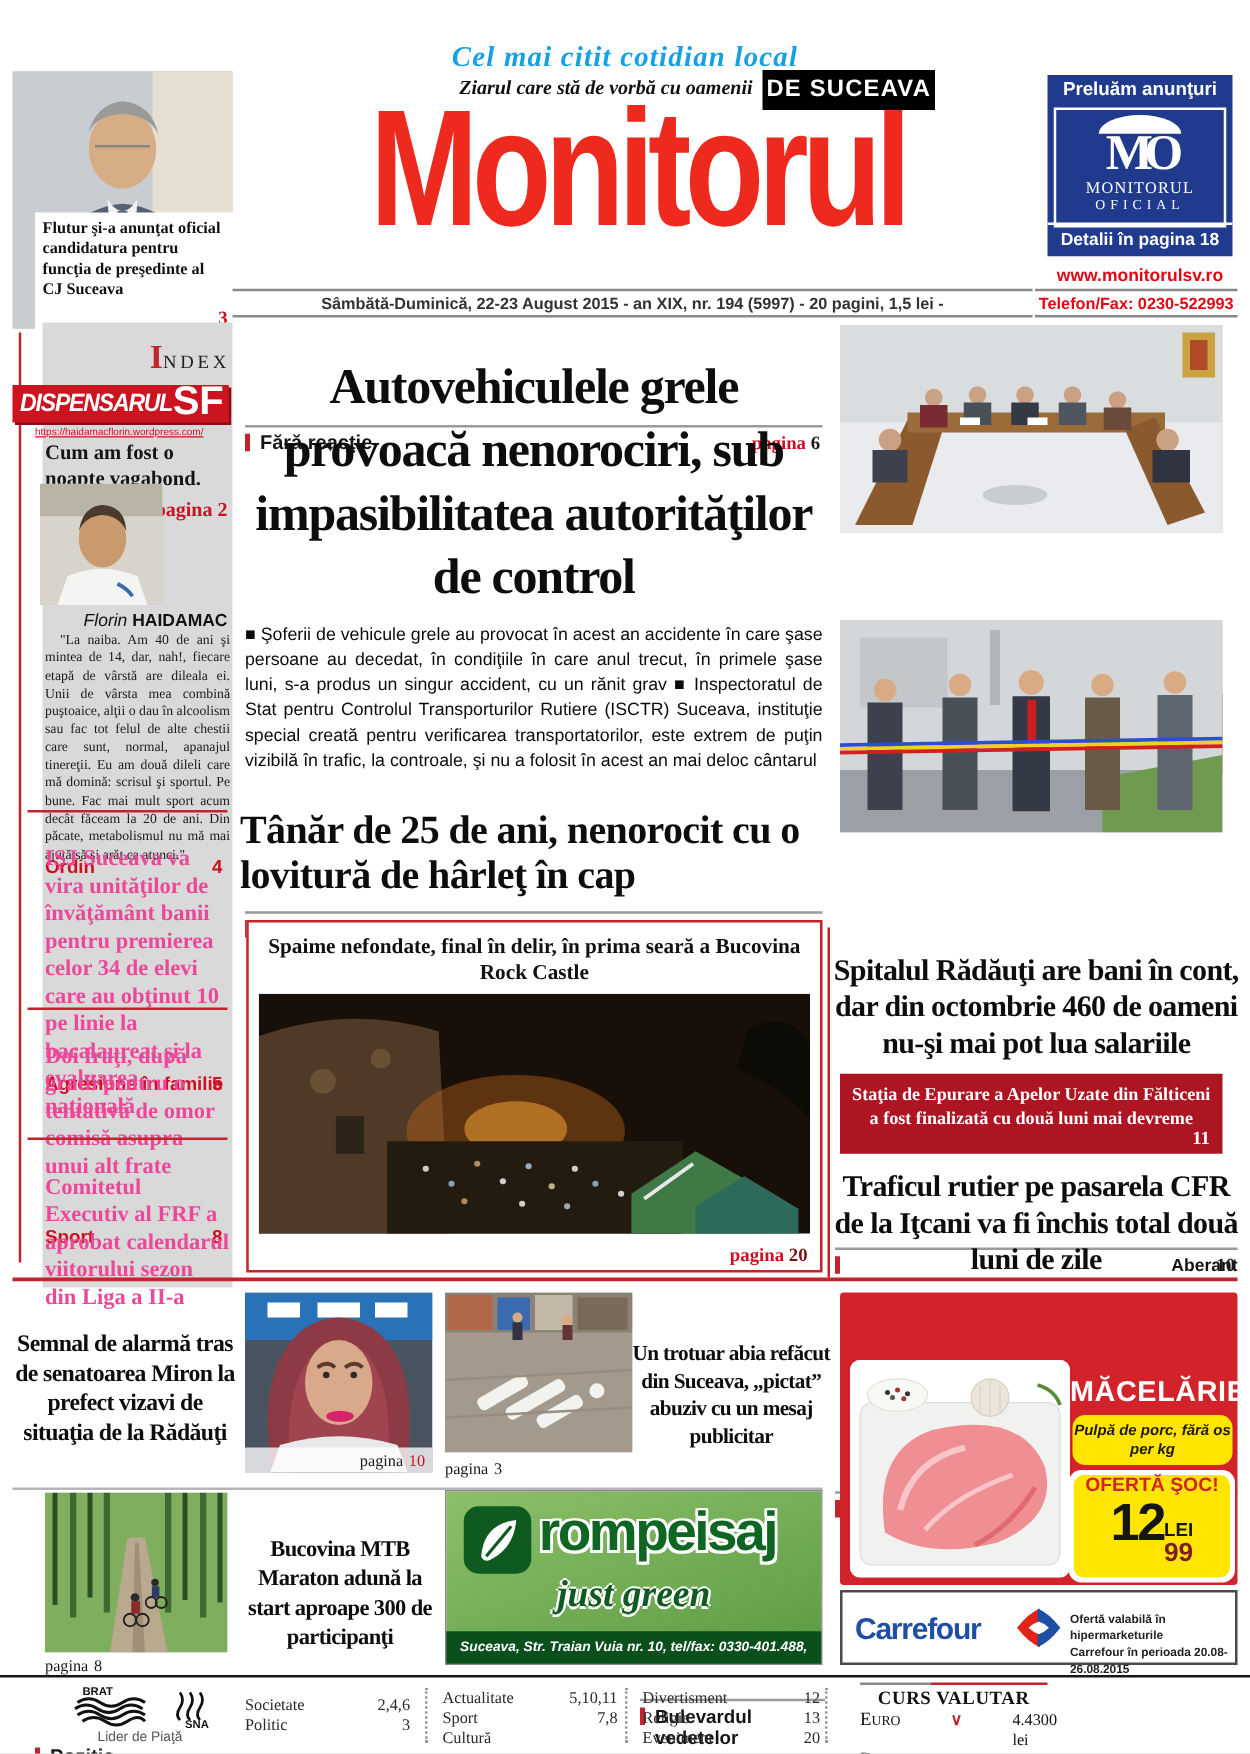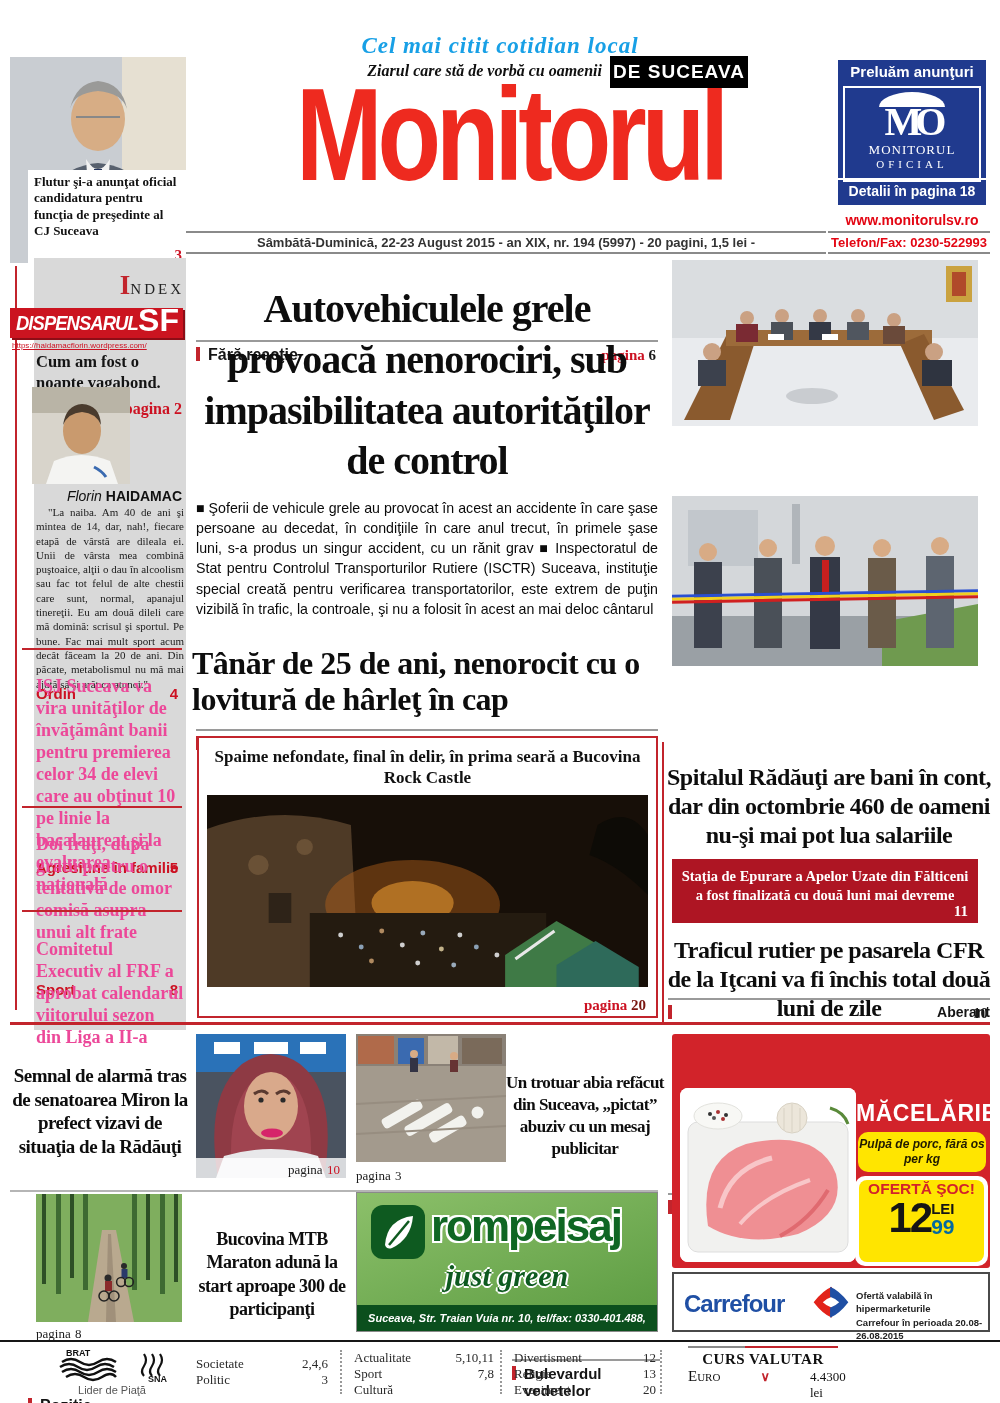--- a/index.html
+++ b/index.html
@@ -140,21 +140,21 @@
   <div class="abs" style="left:15px;top:266px;height:744px;border-left:2px solid #c2242c;"></div>
 
   <div class="abs rt" style="left:92px;top:270px;width:92px;">
     <span class="serif b" style="font-size:27px;color:#c2242c;">I</span><span class="serif" style="font-size:15px;letter-spacing:3px;color:#222;">NDEX</span>
   </div>
 
   <div class="abs banner" style="left:10px;top:308px;width:173px;height:30px;">
     <span class="t1">DISPENSARUL</span>
     <span class="t2">SF</span>
   </div>
-  <a class="abs" href="#" style="left:12px;top:341px;width:172px;font-size:8px;color:#cc1122;text-decoration:underline;">https://haidamacflorin.wordpress.com/</a>
+  <a class="abs" href="#" style="left:28px;top:341px;width:172px;font-size:8px;color:#cc1122;text-decoration:underline;">https://haidamacflorin.wordpress.com/</a>
   <div class="abs serif b" style="left:36px;top:352px;width:148px;font-size:16.5px;line-height:1.25;color:#141414;">Cum am fost o noapte vagabond. Sau erou</div>
   <div class="abs rt serif b red" style="left:96px;top:400px;width:86px;font-size:16px;">pagina 2</div>
 
   <div class="abs ph" style="left:32px;top:387px;width:98px;height:97px;">
     <svg viewBox="0 0 98 97" preserveAspectRatio="none">
       <rect width="98" height="97" fill="#d8d4cb"></rect>
       <rect width="98" height="26" fill="#b9b4a6"></rect>
       <path d="M14 97 L22 74 Q49 62 78 74 L86 97 Z" fill="#f4f4f2"></path>
       <ellipse cx="50" cy="44" rx="19" ry="23" fill="#c99a6e"></ellipse>
       <path d="M31 38 Q34 18 50 17 Q68 18 69 38 Q64 26 50 25 Q36 26 31 38 Z" fill="#4a3b2d"></path>
@@ -398,21 +398,21 @@
     </div>
     <div class="abs ctr white b" style="left:184px;top:66px;width:132px;font-size:23px;letter-spacing:.5px;">MĂCELĂRIE</div>
     <div class="abs ctr" style="left:186px;top:98px;width:128px;height:40px;background:#ffe500;border-radius:10px;padding-top:5px;">
       <div class="i b" style="font-size:12px;color:#201a00;line-height:1.25;">Pulpă de porc, fără os</div>
       <div class="i b" style="font-size:12px;color:#201a00;line-height:1.25;">per kg</div>
     </div>
     <div class="abs" style="left:183px;top:142px;width:133px;height:90px;background:#fff;border-radius:10px;padding:4px;">
       <div style="background:#ffe500;border-radius:8px;height:100%;text-align:center;padding-top:0;box-sizing:border-box;">
         <div class="b" style="color:#d2232a;font-size:15.5px;">OFERTĂ ŞOC!</div>
         <div style="margin-top:1px;">
-          <span class="b" style="font-size:42px;line-height:.9;color:#151515;letter-spacing:-2px;">12</span><span style="display:inline-block;vertical-align:top;text-align:left;line-height:1;margin-top:2px;"><span class="b" style="font-size:15px;color:#151515;display:block;">LEI</span><span class="b" style="font-size:21px;color:#0369a1;display:block;">99</span></span>
+          <span class="b" style="font-size:42px;line-height:.9;color:#151515;letter-spacing:-2px;">12</span><span style="display:inline-block;vertical-align:top;text-align:left;line-height:1;margin-top:18px;"><span class="b" style="font-size:15px;color:#151515;display:block;">LEI</span><span class="b" style="font-size:21px;color:#7f1d1d;display:block;">99</span></span>
         </div>
       </div>
     </div>
   </div>
 
   <div class="abs ph" style="left:36px;top:1194px;width:146px;height:128px;">
     <svg viewBox="0 0 146 128" preserveAspectRatio="none">
       <rect width="146" height="128" fill="#7fae5e"></rect>
       <rect x="6" width="4" height="90" fill="#2e4f26"></rect>
         <rect x="20" width="5" height="100" fill="#3e6a32"></rect>

